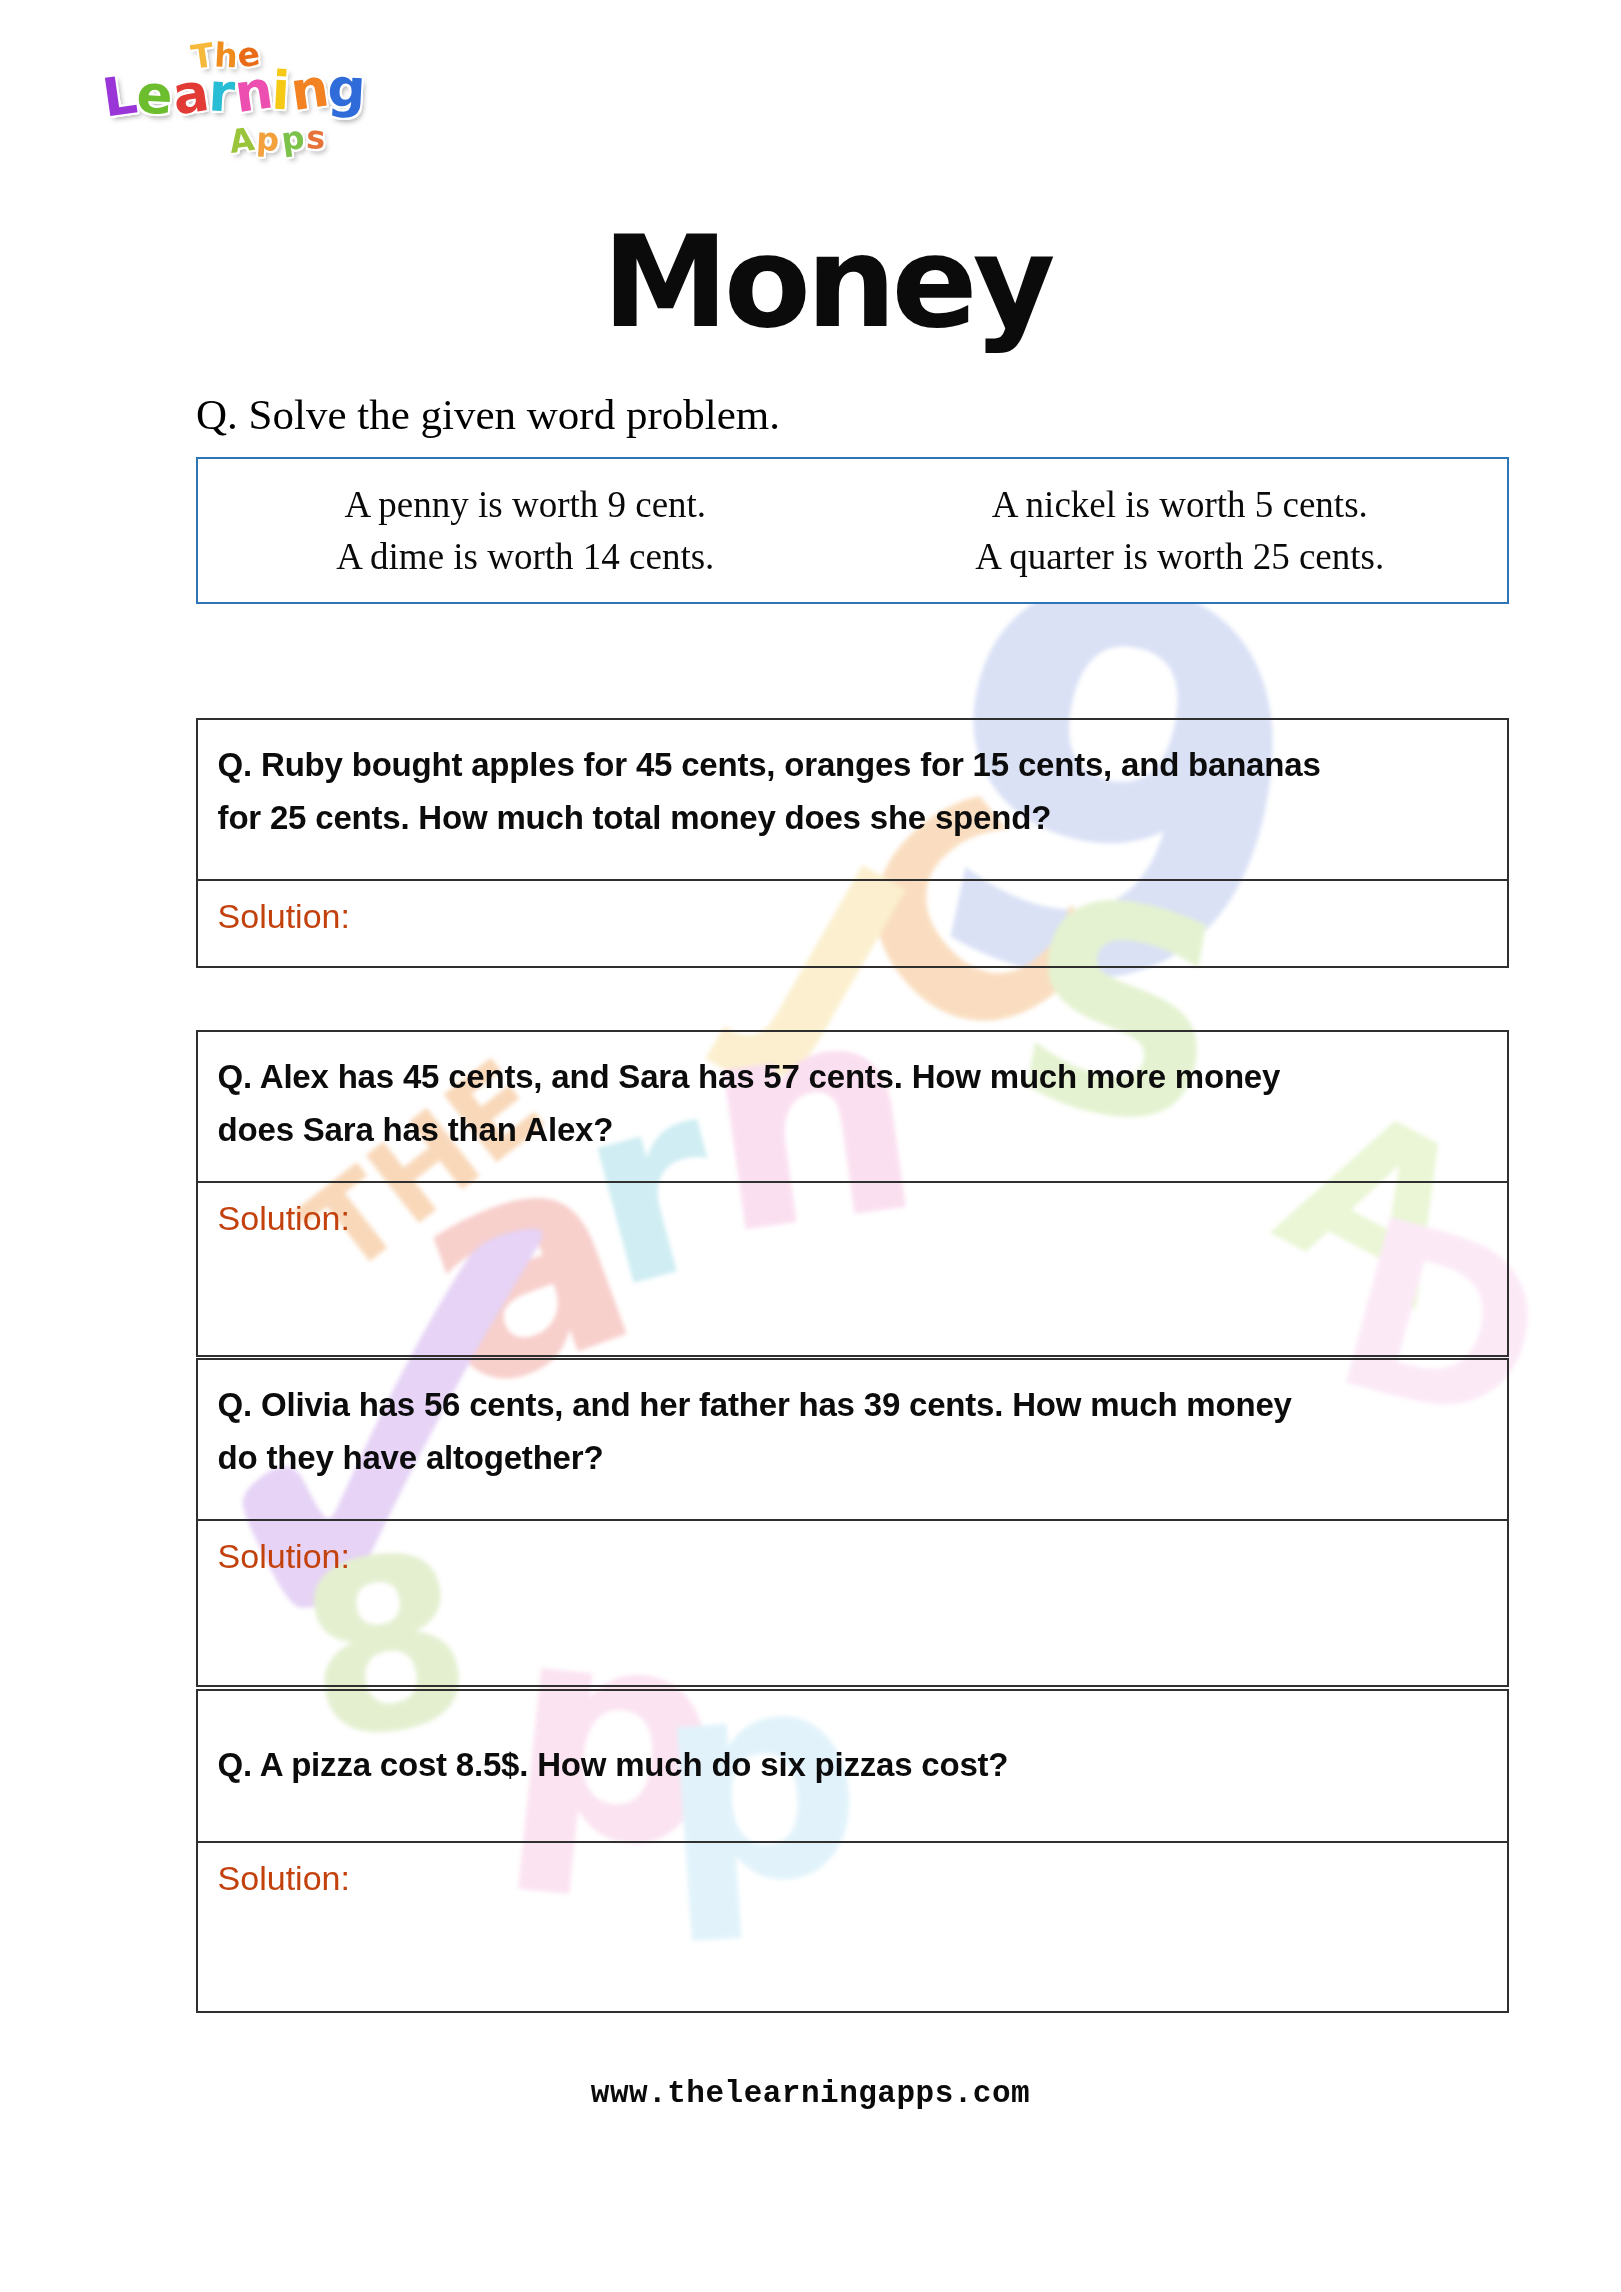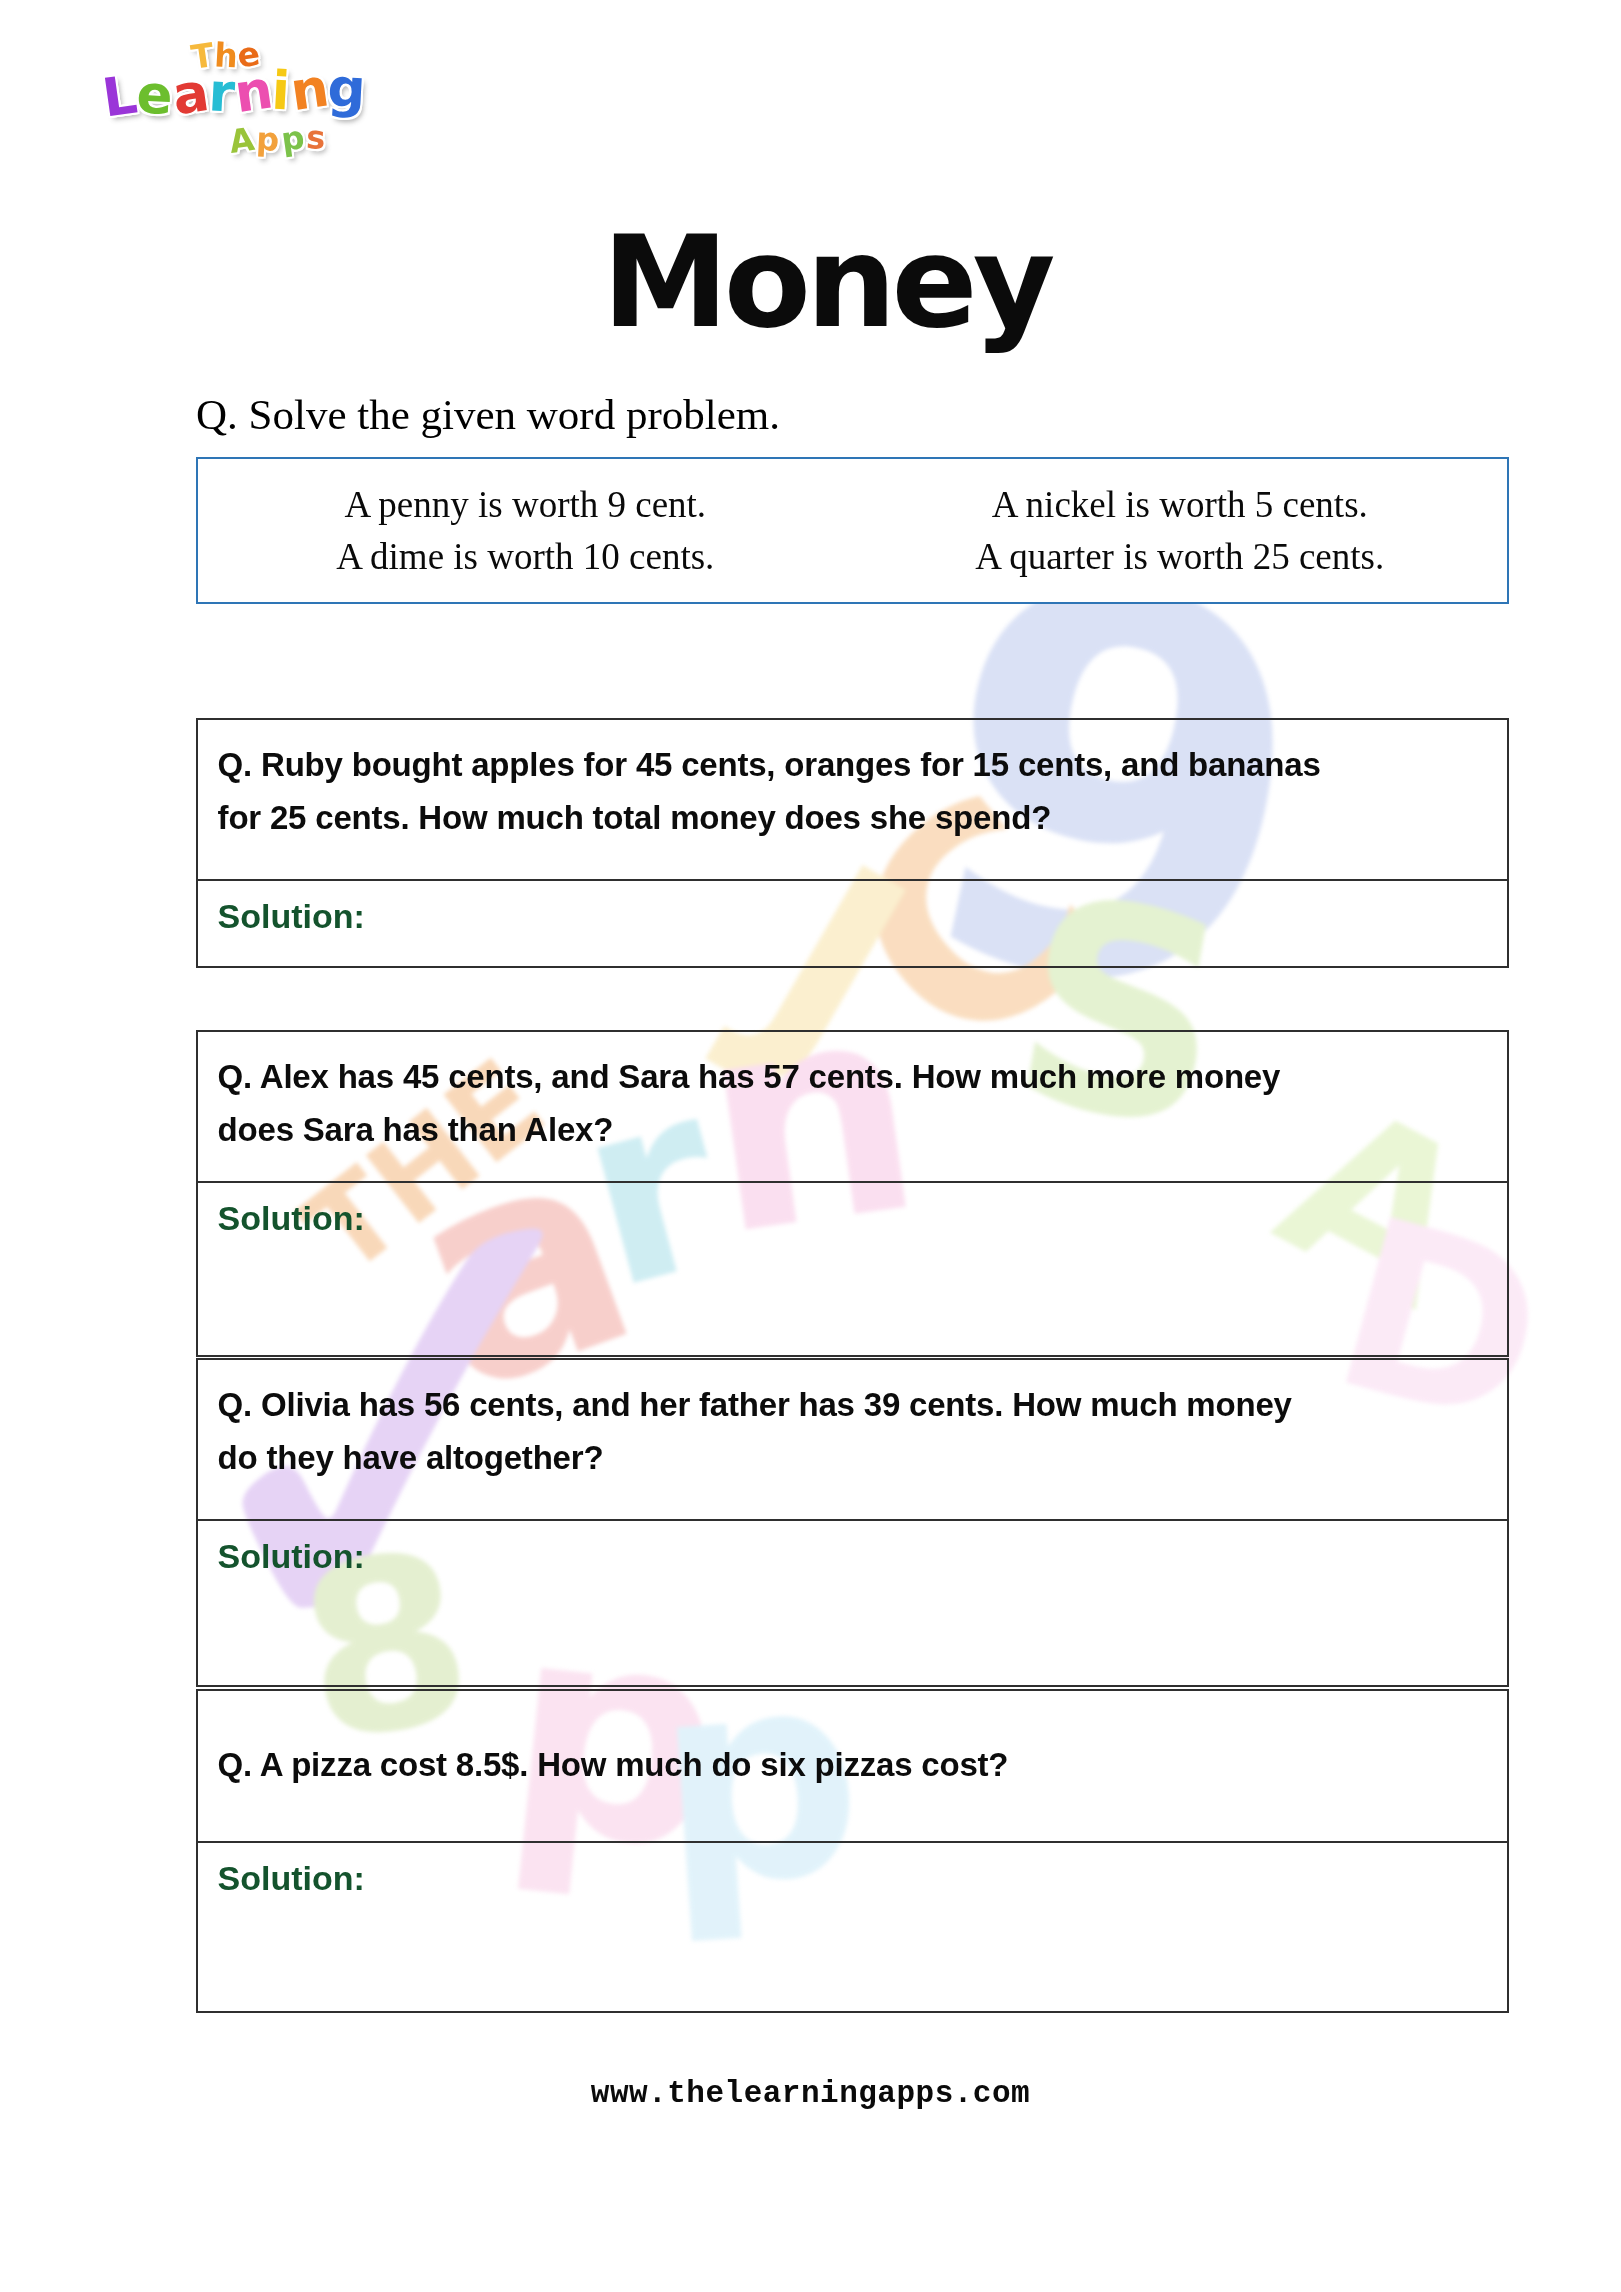--- a/index.html
+++ b/index.html
@@ -59,21 +59,21 @@
   .qcell{
     box-sizing:border-box;border-bottom:2px solid #2f2f2f;
     padding:17.6px 15.7px 0 19.6px;overflow:hidden;
   }
   .q-text{
     font-family:"Liberation Sans",sans-serif;font-weight:bold;font-size:33px;
     line-height:1.62;letter-spacing:-0.2px;color:#0c0c0c;white-space:pre-line;
   }
   .scell{padding:15.7px 19.6px;}
   .sol-label{
-    font-family:"Liberation Sans",sans-serif;font-weight:bold;font-size:34px;color:#14532d;
+    font-family:"Liberation Sans",sans-serif;font-weight:normal;font-size:34px;color:#c2410c;
   }
 
   
   .footer{
     position:absolute;left:0;top:2076px;width:100%;text-align:center;
     font-family:Liberation Mono, monospace;font-weight:bold;font-size:31px;
     letter-spacing:0.5px;color:#0a0a0a;z-index:2;
   }
 </style>
 </head>
@@ -102,21 +102,21 @@
   <div class="logo-row logo-apps" id="logo-apps"><span class="logo-letter" style="color: rgb(154, 196, 58); transform: rotate(-6deg);">A</span><span class="logo-letter" style="color: rgb(242, 161, 60); transform: rotate(5deg);">p</span><span class="logo-letter" style="color: rgb(124, 194, 74); transform: rotate(-6deg);">p</span><span class="logo-letter" style="color: rgb(232, 115, 58); transform: rotate(5deg);">s</span></div>
 </div>
 
 <h1 class="title">Money</h1>
 
 <div class="instruction">Q. Solve the given word problem.</div>
 
 <div class="info-box" id="info-box" style="border-color: rgb(46, 117, 182);">
   <div class="info-col">
     <div>A penny is worth 9 cent.</div>
-    <div>A dime is worth 10 cents.</div>
+    <div>A dime is worth 14 cents.</div>
   </div>
   <div class="info-col">
     <div>A nickel is worth 5 cents.</div>
     <div>A quarter is worth 25 cents.</div>
   </div>
 </div>
 
 <div class="qbox" style="top:702px;height:250px;margin-top:16px;">
   <div class="qcell" style="height:161px;">
     <div class="q-text">Q. Ruby bought apples for 45 cents, oranges for 15 cents, and bananas

